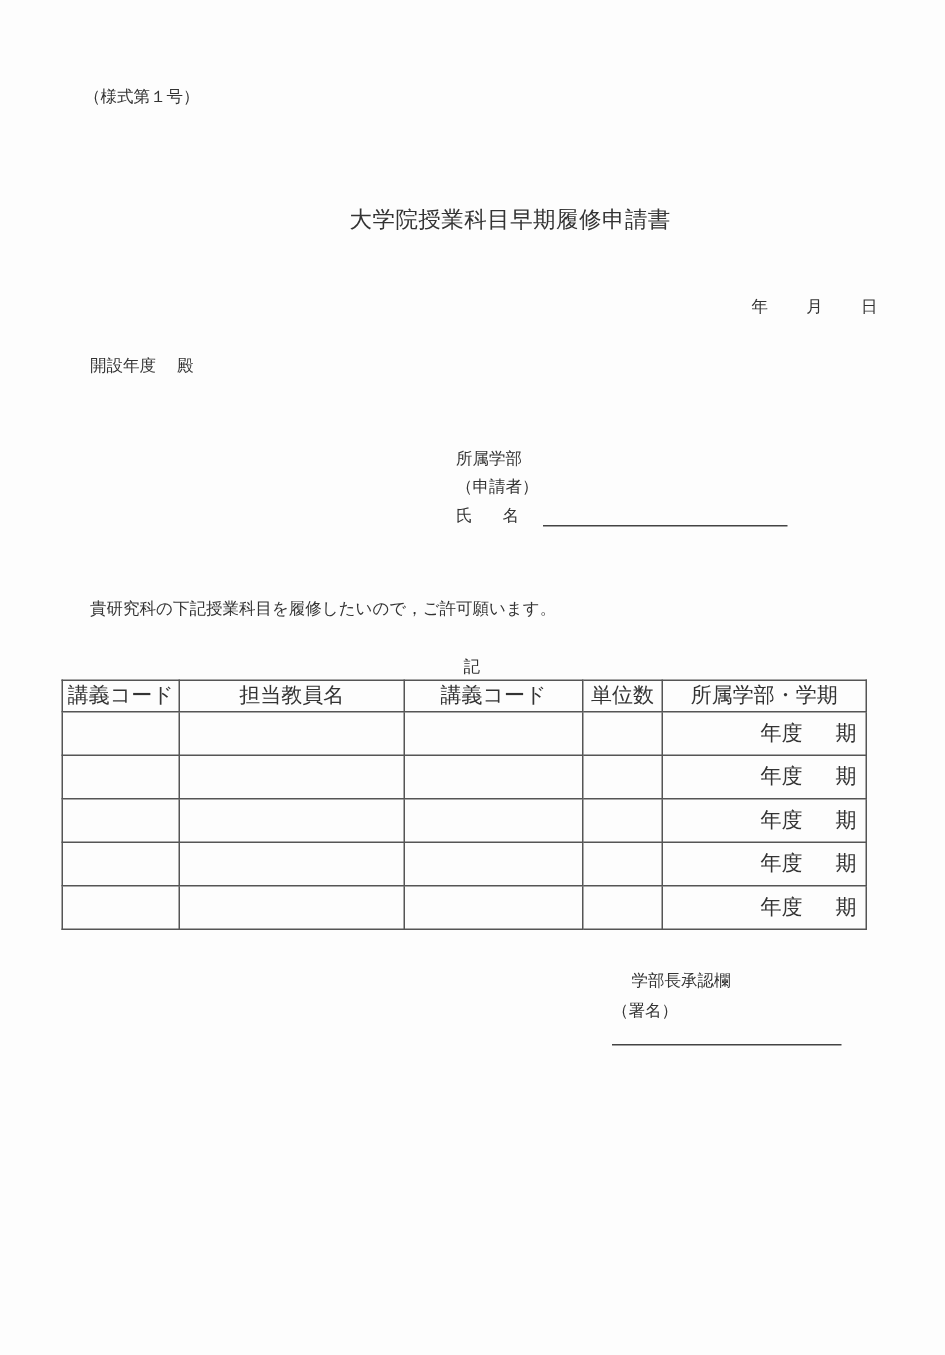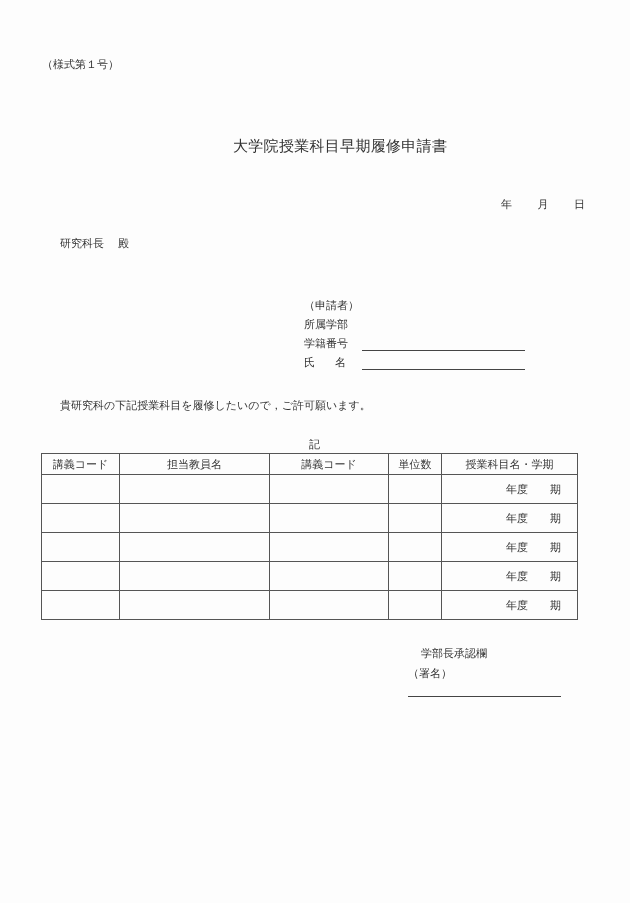--- a/index.html
+++ b/index.html
@@ -2,75 +2,71 @@
 <html><head>
   <meta charset="utf-8">
   <style>
     html, body { margin: 0; padding: 0; }
     body {
       width: 630px; height: 903px; background: #fdfdfd; position: relative;
       font-family: "DejaVu Serif", "Liberation Serif", serif;
       color: #333; font-size: 11px; overflow: hidden;
     }
     .abs { position: absolute; white-space: nowrap; }
-    .form-number { left: 42px; top: 57px; }
+    .form-number { left: 56px; top: 57px; }
     .doc-title { left: 233px; top: 137px; font-size: 15px; letter-spacing: 0.3px; }
     .date-row { left: 501px; top: 197px; width: 84px; display: flex; justify-content: space-between; }
     .addressee { left: 60px; top: 236px; }
     .addressee .hon { margin-left: 14px; }
     .applicant { left: 304px; top: 296px; }
     .applicant .line-row { height: 19px; line-height: 19px; display: flex; align-items: center; }
     .applicant .lbl { width: 58px; }
     .applicant .lbl-spread { display: flex; justify-content: space-between; width: 42px; margin-right: 16px; }
     .applicant .uline { border-bottom: 1px solid #444; width: 163px; height: 11px; margin-top: 2px; }
     .statement { left: 60px; top: 398px; }
     .ki { left: 309px; top: 437px; }
     table.courses {
       position: absolute; left: 41px; top: 453px; border-collapse: collapse;
       width: 536px; table-layout: fixed;
     }
     table.courses th, table.courses td {
-      border: 1px solid #555; font-weight: normal; font-size: 11px;
+      border: 1px solid #555; font-weight: normal; font-size: 14px;
       padding: 0; color: #333;
     }
     table.courses th { height: 20px; text-align: center; }
     table.courses td { height: 28px; }
-    table.courses td.term { text-align: right; padding-right: 16px; }
+    table.courses td.term { text-align: right; padding-right: 6px; }
     table.courses td.term .gap { display: inline-block; width: 22px; }
     .approval { left: 421px; top: 646px; }
     .signature { left: 408px; top: 666px; width: 153px; border-bottom: 1px solid #444; padding-bottom: 15px; }
   </style>
 </head>
 <body>
 
 <div class="abs form-number">（様式第１号）</div>
 
 <div class="abs doc-title">大学院授業科目早期履修申請書</div>
 
 <div class="abs date-row">
   <span>年</span>
   <span>月</span>
   <span>日</span>
 </div>
 
 <div class="abs addressee">
-  <span>研究科長</span><span class="hon">殿</span>
+  <span>開設年度</span><span class="hon">殿</span>
 </div>
 
 <div class="abs applicant">
   <div class="line-row">
-      <span>（申請者）</span>
-    </div>
-  <div class="line-row">
       <span>所属学部</span>
     </div>
   <div class="line-row">
-    <span class="lbl">学籍番号</span>
-    <span class="uline"></span>
-  </div>
+      <span>（申請者）</span>
+    </div>
   <div class="line-row">
     <span class="lbl-spread">
       <span>氏</span>
       <span>名</span>
     </span>
     <span class="uline"></span>
   </div>
 </div>
 
 <div class="abs statement">貴研究科の下記授業科目を履修したいので，ご許可願います。</div>
@@ -84,21 +80,21 @@
       <col style="width:119px">
       <col style="width:53px">
       <col style="width:136px">
   </colgroup>
   <thead>
     <tr>
       <th>講義コード</th>
       <th>担当教員名</th>
       <th>講義コード</th>
       <th>単位数</th>
-      <th>授業科目名・学期</th>
+      <th>所属学部・学期</th>
     </tr>
   </thead>
   <tbody>
     <tr>
       <td></td>
       <td></td>
       <td></td>
       <td></td>
       <td class="term"><span>年度</span><span class="gap"></span><span>期</span></td>
     </tr>

